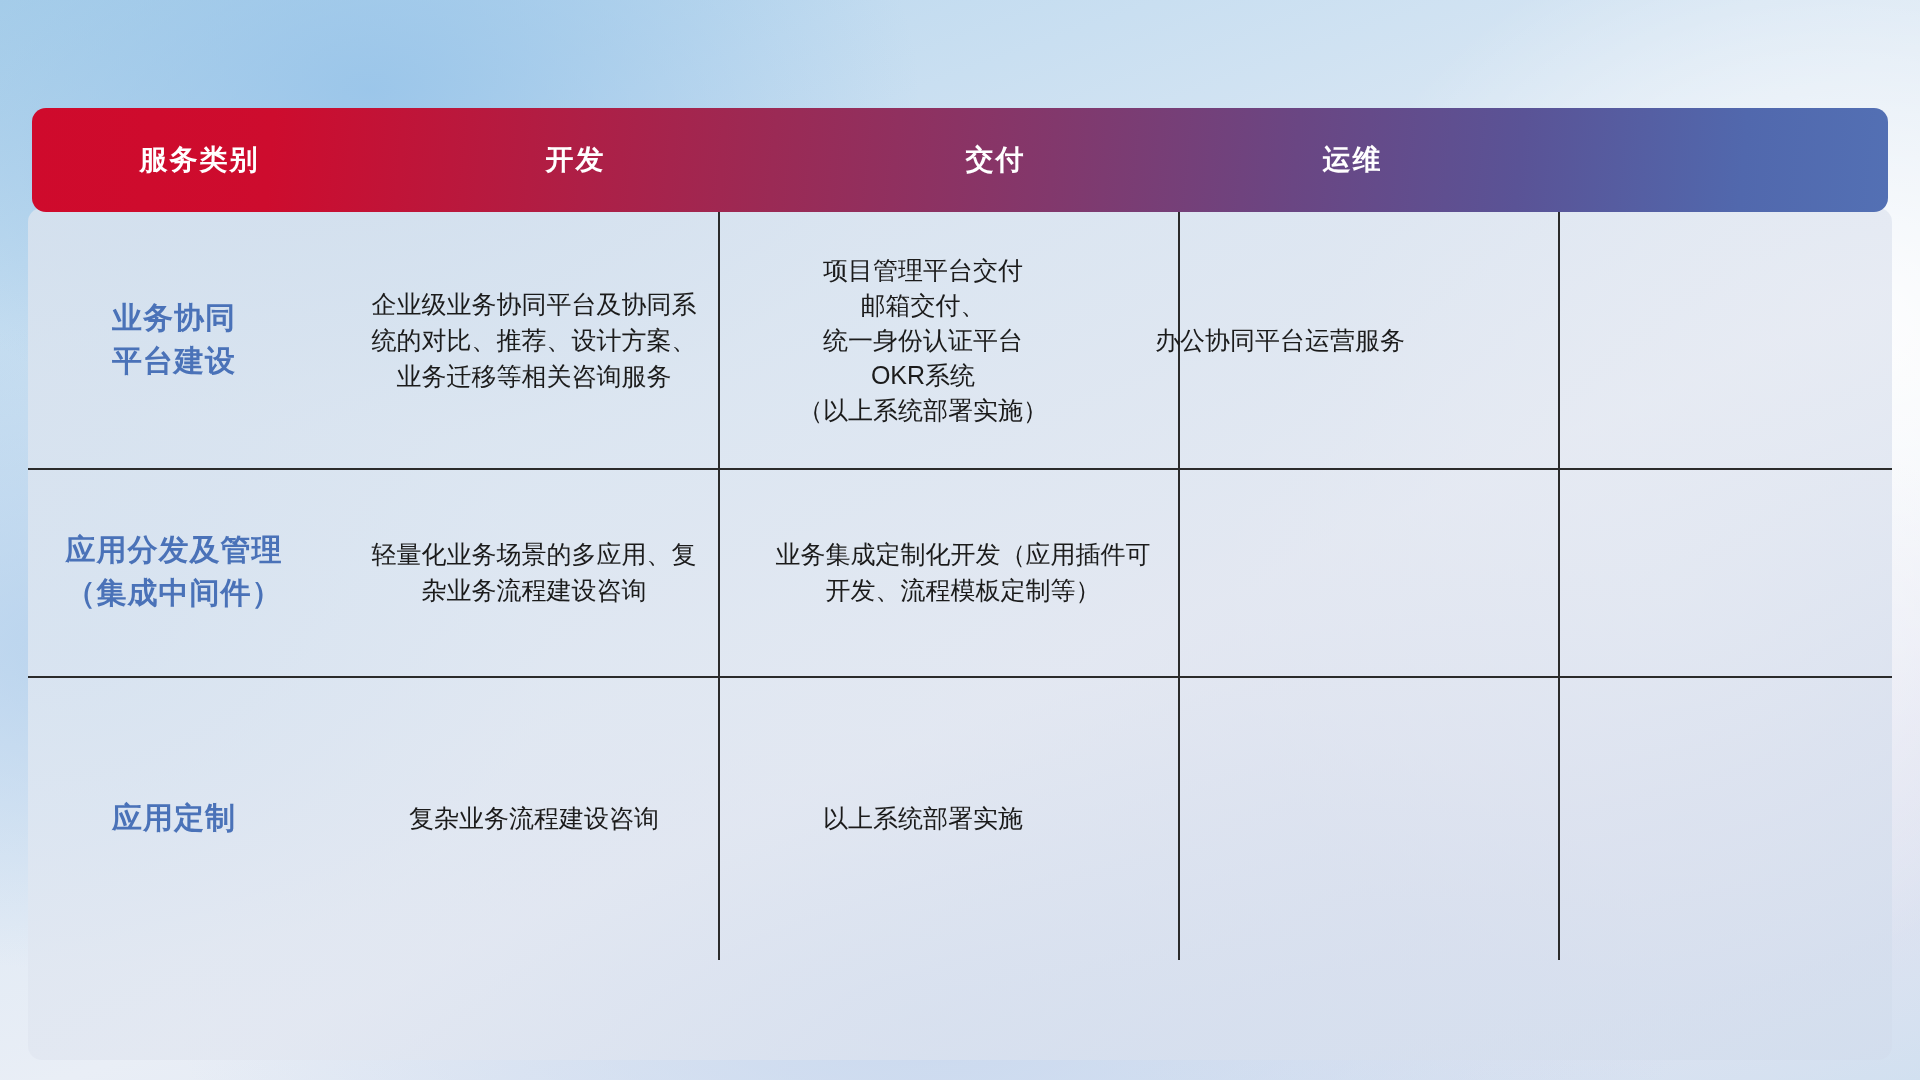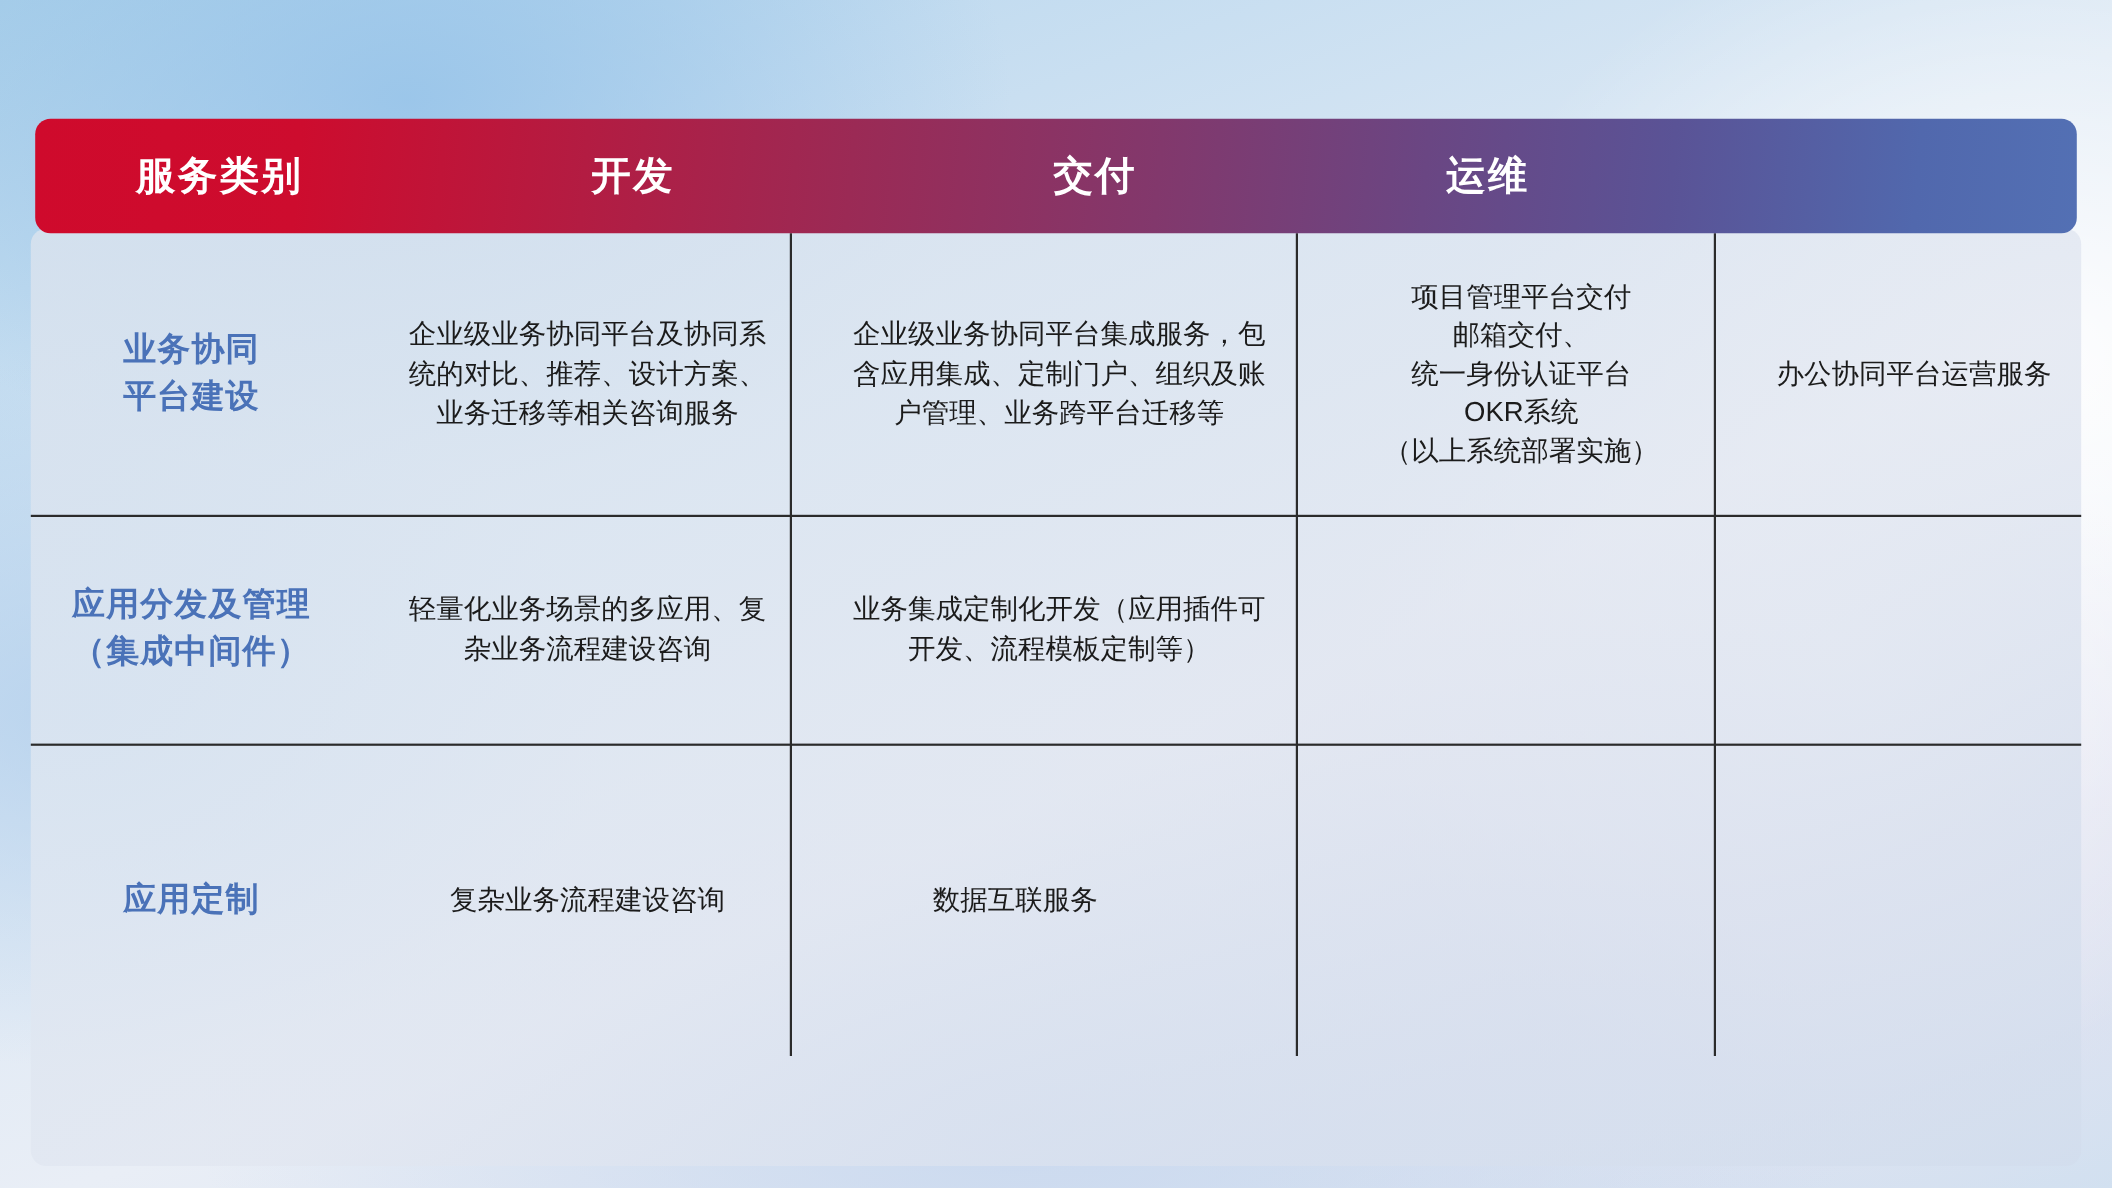--- a/index.html
+++ b/index.html
@@ -87,21 +87,21 @@
         #5a5396 80%,
         #5168ad 92%,
         #5370b4 100%);
     display: flex;
     align-items: center;
     z-index: 3;
   }
 
   .header-cell {
     color: #ffffff;
-    font-size: 36px;
+    font-size: 28px;
     font-weight: bold;
     text-align: center;
     letter-spacing: 2px;
     white-space: nowrap;
     padding-left: 43px;
   }
 
   
   .col-1 { width: 292px; }
   .col-2 { width: 398px; }
@@ -206,21 +206,20 @@
   <div class="rows">
 
     <div class="row row-1">
       <div class="cell col-1 cell-category">
         <div>
           <div>业务协同</div>
           <div>平台建设</div>
         </div>
       </div>
       <div class="cell col-2 cell-text">企业级业务协同平台及协同系统的对比、推荐、设计方案、业务迁移等相关咨询服务</div>
-      <div class="cell col-3 cell-text">企业级业务协同平台集成服务，包含应用集成、定制门户、组织及账户管理、业务跨平台迁移等</div>
       <div class="cell col-4 cell-text tight">
         <div>
           <div>项目管理平台交付</div>
           <div>邮箱交付、</div>
           <div>统一身份认证平台</div>
           <div>OKR系统</div>
           <div>（以上系统部署实施）</div>
         </div>
       </div>
       <div class="cell col-5 cell-text">办公协同平台运营服务</div>
@@ -240,19 +239,19 @@
     </div>
 
     <div class="row row-3">
       <div class="cell col-1 cell-category">
         <div>
           <div>应用定制</div>
         </div>
       </div>
       <div class="cell col-2 cell-text">复杂业务流程建设咨询</div>
       <div class="cell col-4 cell-text">
-        <div>数据互联服务</div>
+        <div>以上系统部署实施</div>
       </div>
       <div class="cell col-5 cell-text"></div>
     </div>
 
   </div>
 </div>
 
 </body></html>

